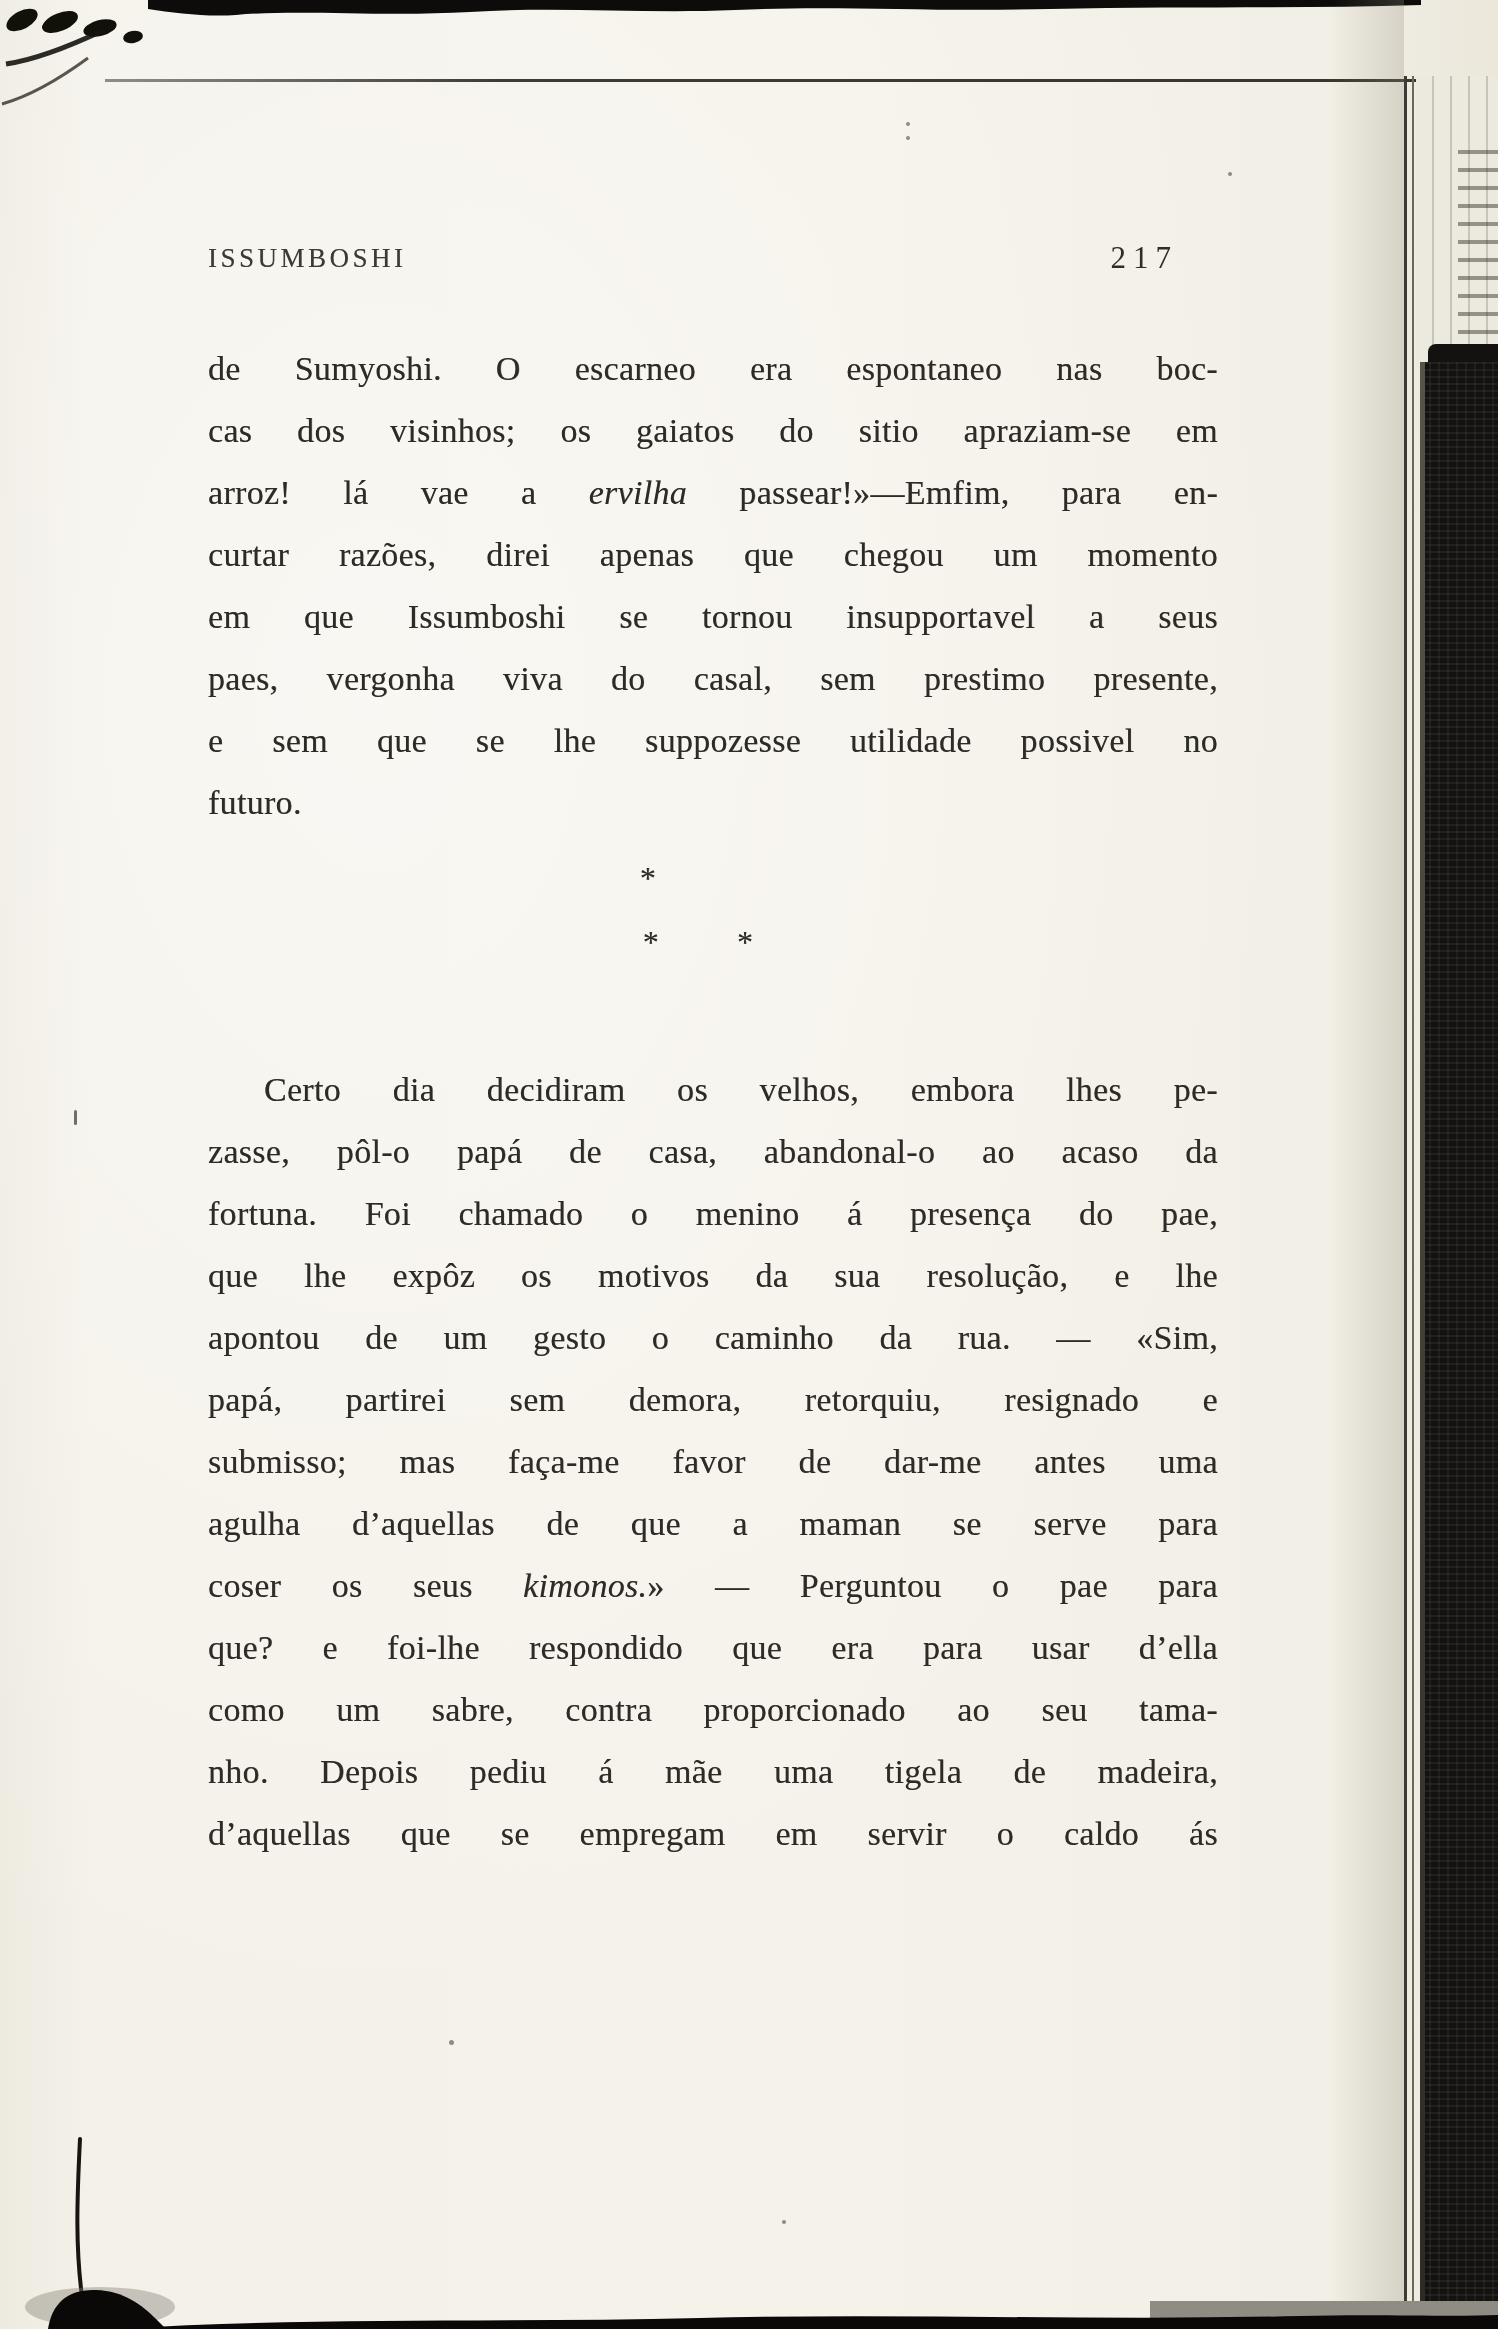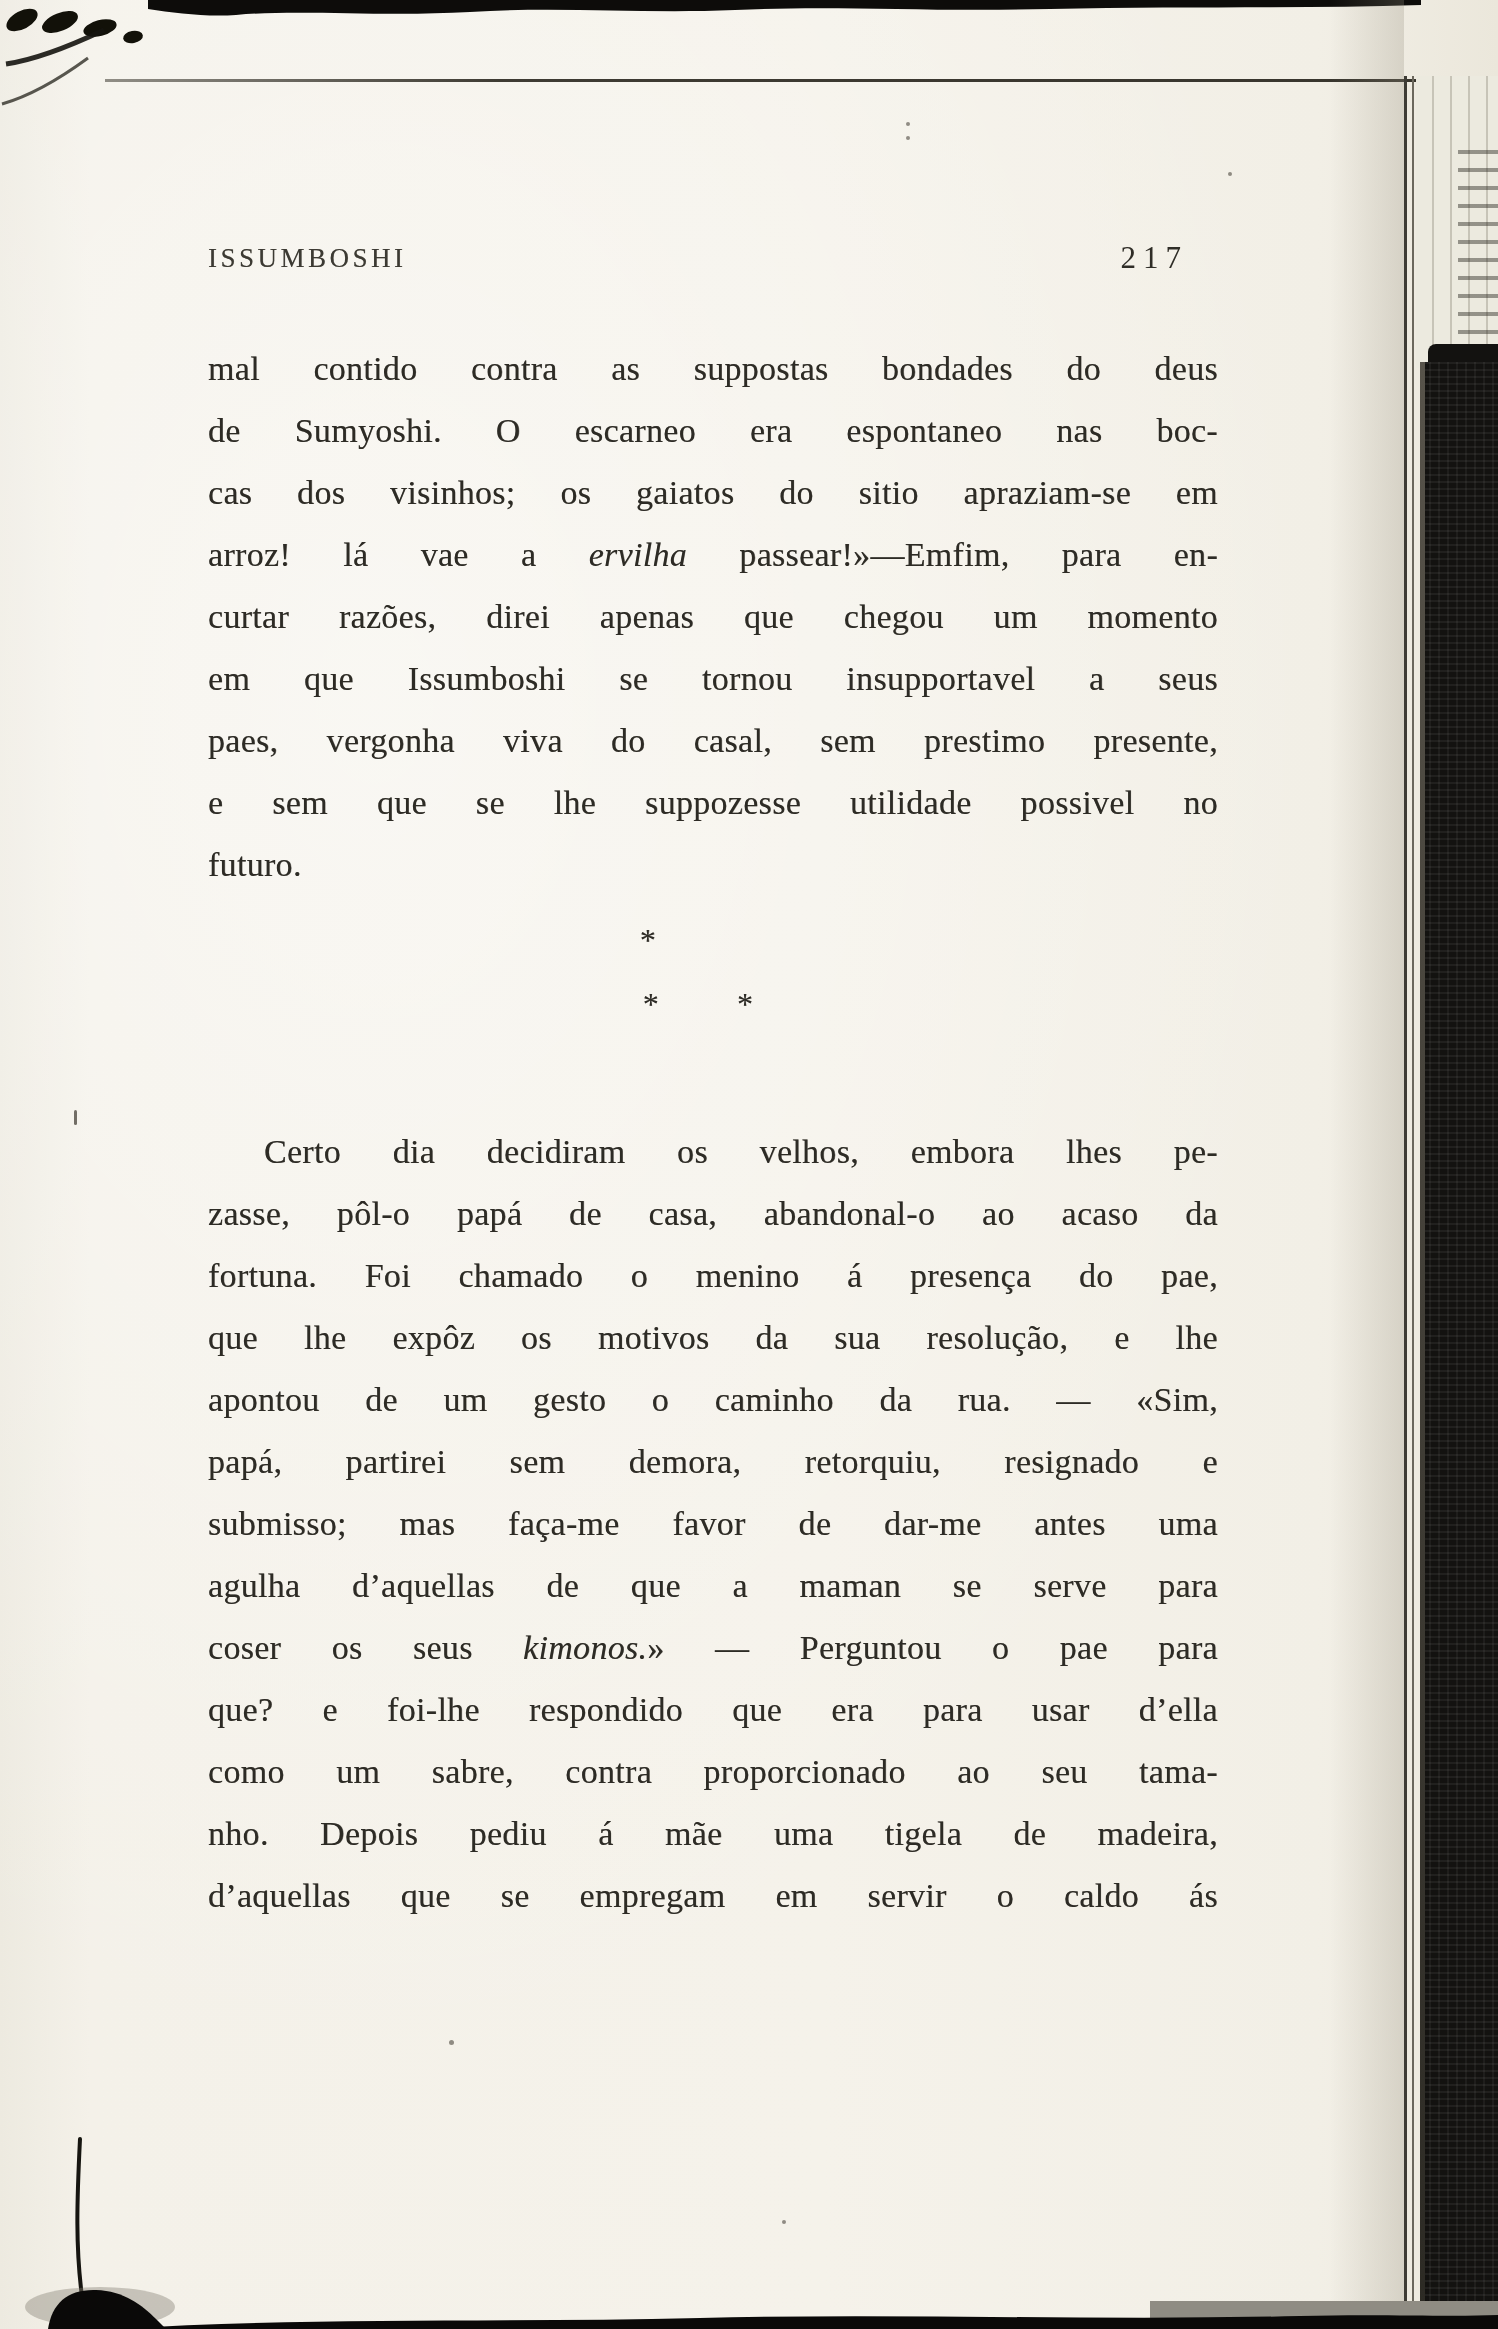--- a/index.html
+++ b/index.html
@@ -14,21 +14,21 @@
   }
   .page { position: absolute; inset: 0; }
 
   
   .header { position: absolute; left: 208px; top: 243px; width: 1010px; height: 44px; }
   .running-title {
     text-align: left; font-size: 27px; letter-spacing: 3.5px;
     color: #3c3a33; text-shadow: 0.3px 0.3px 0.5px rgba(55,50,42,0.45);
   }
   .page-number {
-    position: absolute; right: 30px; top: -3px;
+    position: absolute; right: 40px; top: -3px;
     font-size: 31px; letter-spacing: 7px; color: #2f2d27;
   }
 
   
   .body-text {
     position: absolute; left: 208px; top: 338px; width: 1010px;
     font-size: 34px; color: #2d2b25;
     text-shadow: 0.3px 0.3px 0.4px rgba(50,46,38,0.5);
     letter-spacing: 0.3px; word-spacing: 2px;
   }
@@ -120,21 +120,20 @@
     <path d="M120,230 C300,218 500,224 700,219 C900,214 1100,222 1300,217 C1380,215 1450,218 1498,216 L1498,230 L120,230 Z" fill="#0a0908"></path>
   </svg>
 
   <div class="header">
     <div class="running-title">ISSUMBOSHI</div>
     <div class="page-number">217</div>
   </div>
 
   <div class="body-text">
       <div class="para">
-        <div class="line"><span>mal contido contra as suppostas bondades do deus</span></div>
         <div class="line"><span>de Sumyoshi. O escarneo era espontaneo nas boc-</span></div>
         <div class="line"><span>cas dos visinhos; os gaiatos do sitio apraziam-se em</span></div>
         <div class="line"><span>arroz! lá vae a </span><span class="it">ervilha</span><span> passear!»—Emfim, para en-</span></div>
         <div class="line"><span>curtar razões, direi apenas que chegou um momento</span></div>
         <div class="line"><span>em que Issumboshi se tornou insupportavel a seus</span></div>
         <div class="line"><span>paes, vergonha viva do casal, sem prestimo presente,</span></div>
         <div class="line"><span>e sem que se lhe suppozesse utilidade possivel no</span></div>
         <div class="line last"><span>futuro.</span></div>
       </div>
       <div class="separator">

